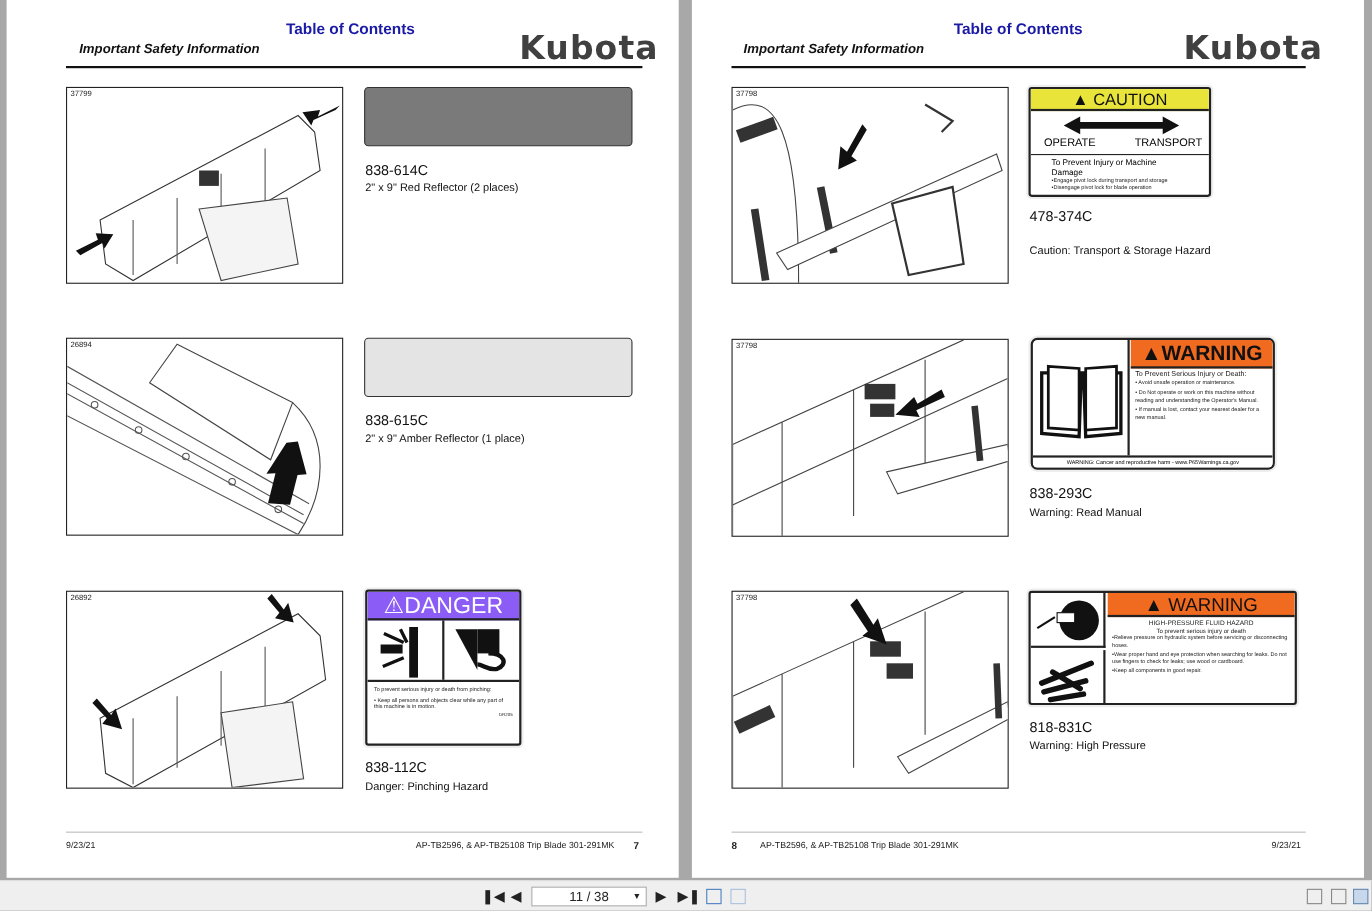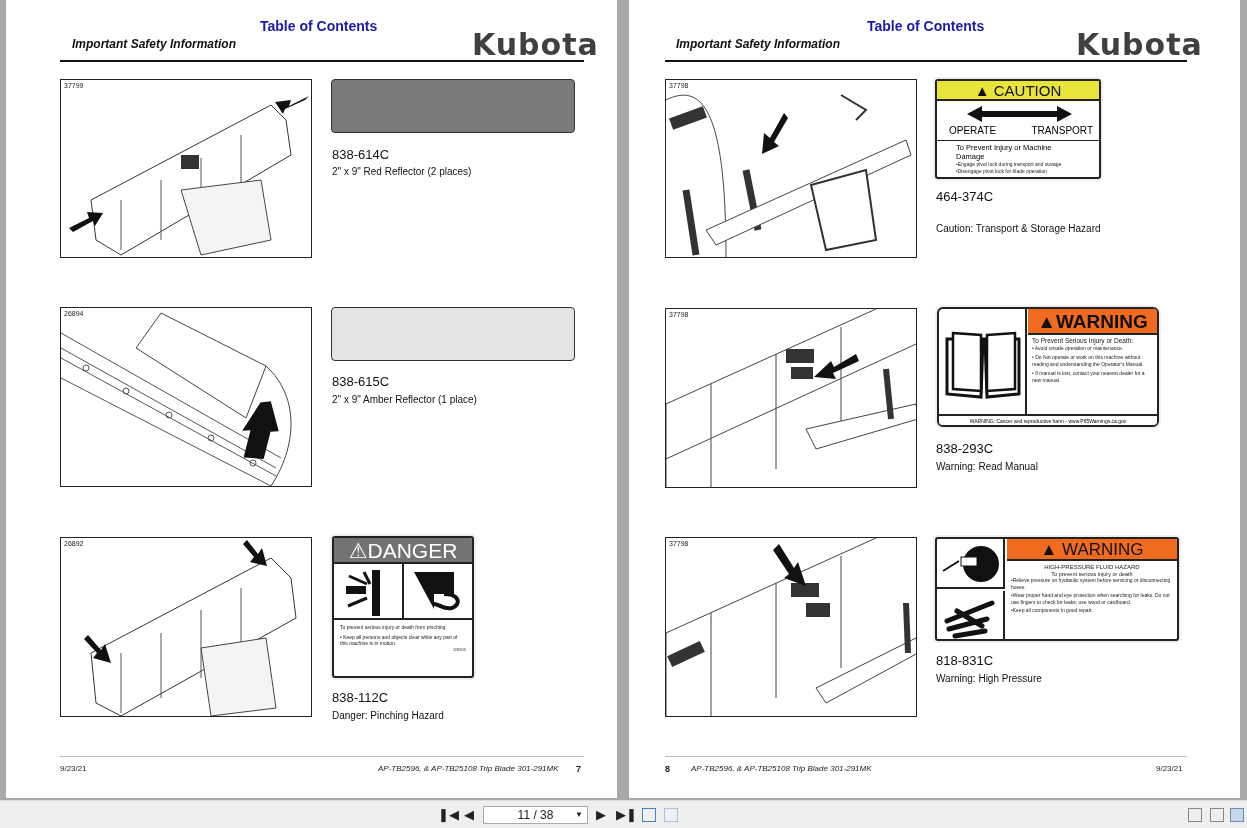--- a/index.html
+++ b/index.html
@@ -14,31 +14,31 @@
   .header-rule { position: absolute; top: 60px; height: 2px; background: #111; }
   .figure { position: absolute; border: 1px solid #222; background: #fff; overflow: hidden; }
   .fig-id { position: absolute; left: 3px; top: 2px; font-size: 7px; color: #222; }
   .figure svg { position: absolute; left: 0; top: 0; }
   .reflector { position: absolute; border: 1px solid #333; border-radius: 4px; }
   .part-no { position: absolute; font-size: 13px; font-weight: normal; color: #111; }
   .part-desc { position: absolute; font-size: 10px; color: #111; }
   .decal { position: absolute; border: 2px solid #222; border-radius: 3px; background: #fff; overflow: hidden; box-shadow: 0 0 0 2px #eee; }
   .footer-rule { position: absolute; top: 756px; height: 1px; background: #bbb; }
   .footer-text { position: absolute; top: 764px; font-size: 8px; color: #222; }
-  .footer-title { font-style: italic; }
+  .footer-title { }
   .footer-page { font-weight: bold; font-size: 9px; }
   .toolbar { position: absolute; left: 0; top: 800px; width: 1247px; height: 28px; background: #efefef; border-top: 1px solid #ddd; }
   .tb-btn { position: absolute; top: 6px; font-size: 13px; color: #222; line-height: 16px; cursor: pointer; }
   .page-select { position: absolute; left: 483px; top: 5px; width: 105px; height: 18px; border: 1px solid #aaa; background: #fff; font-size: 12px; line-height: 16px; text-align: center; color: #222; }
   .page-select .caret { position: absolute; right: 4px; top: 0; font-size: 8px; }
   .view-btn { position: absolute; top: 7px; width: 14px; height: 14px; border: 1px solid #888; }
   
   .caution-head { background: #e8e43a; height: 20px; border-bottom: 2px solid #222; text-align: center; font-size: 15px; color: #111; line-height: 20px; }
   .warn-head { background: #f06a1f; color: #111; text-align: center; font-weight: bold; }
-  .danger-head { background: #737373; color: #fff; text-align: center; height: 26px; font-size: 21px; line-height: 26px; border-bottom: 2px solid #222; }
+  .danger-head { background: #8b5cf6; color: #fff; text-align: center; height: 26px; font-size: 21px; line-height: 26px; border-bottom: 2px solid #222; }
   .tiny { font-size: 5px; line-height: 6.5px; color: #222; }
 </style>
 </head>
 <body>
 
 <div class="viewer">
 
   <div class="page left">
     <a class="toc-link" style="left:254px">Table of Contents</a>
     <div class="section-title" style="left:66px">Important Safety Information</div>
@@ -147,21 +147,21 @@
           </svg>
         <span style="position:absolute;left:12px;top:24px;font-size:10px">OPERATE</span>
         <span style="position:absolute;right:6px;top:24px;font-size:10px">TRANSPORT</span>
       </div>
       <div style="padding:2px 19px">
         <div style="font-size:7.5px">To Prevent Injury or Machine Damage</div>
         <div class="tiny">•Engage pivot lock during transport and storage</div>
         <div class="tiny">•Disengage pivot lock for blade operation</div>
       </div>
     </div>
-    <div class="part-no" style="left:307px;top:189px">464-374C</div>
+    <div class="part-no" style="left:307px;top:189px">478-374C</div>
     <div class="part-desc" style="left:307px;top:223px">Caution: Transport &amp; Storage Hazard</div>
 
     <div class="figure" style="left:36px;top:308px;width:252px;height:180px">
       <span class="fig-id">37798</span>
       <svg width="252" height="180">
         <path d="M0 95 L210 0 M0 180 L0 95 M45 75 L45 180 M110 45 L110 160 M175 18 L175 130" stroke="#444" fill="none"></path>
         <path d="M0 150 L250 35" stroke="#444" stroke-width="1"></path>
         <rect x="120" y="40" width="28" height="14" fill="#333"></rect>
           <rect x="125" y="58" width="22" height="12" fill="#333"></rect>
         <path d="M190 45 L168 58 L165 52 L148 68 L170 70 L167 64 L193 52 Z" fill="#111"></path>

